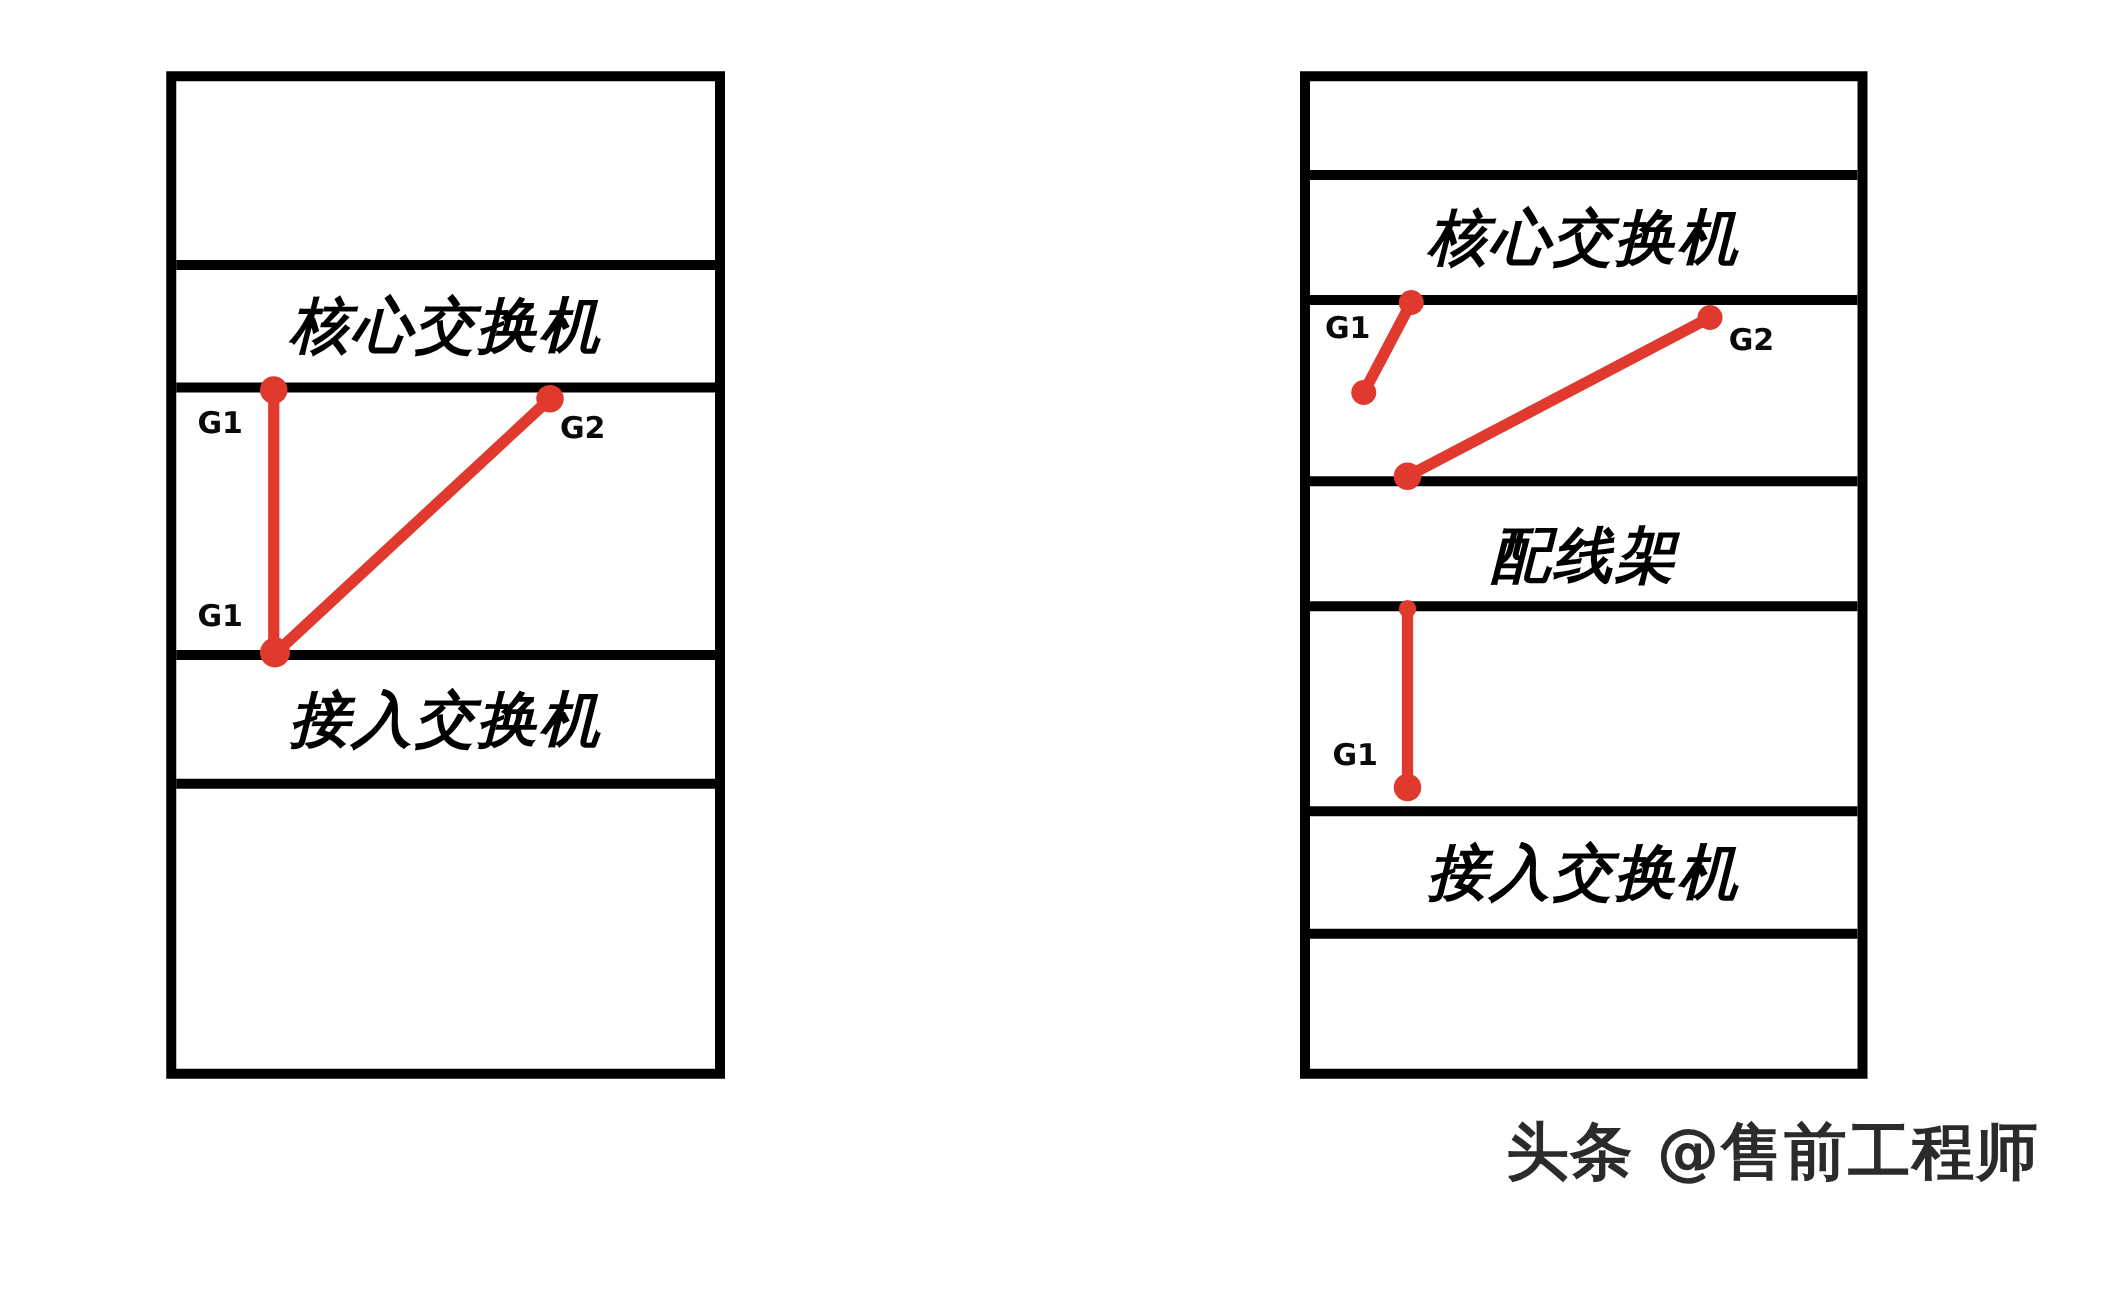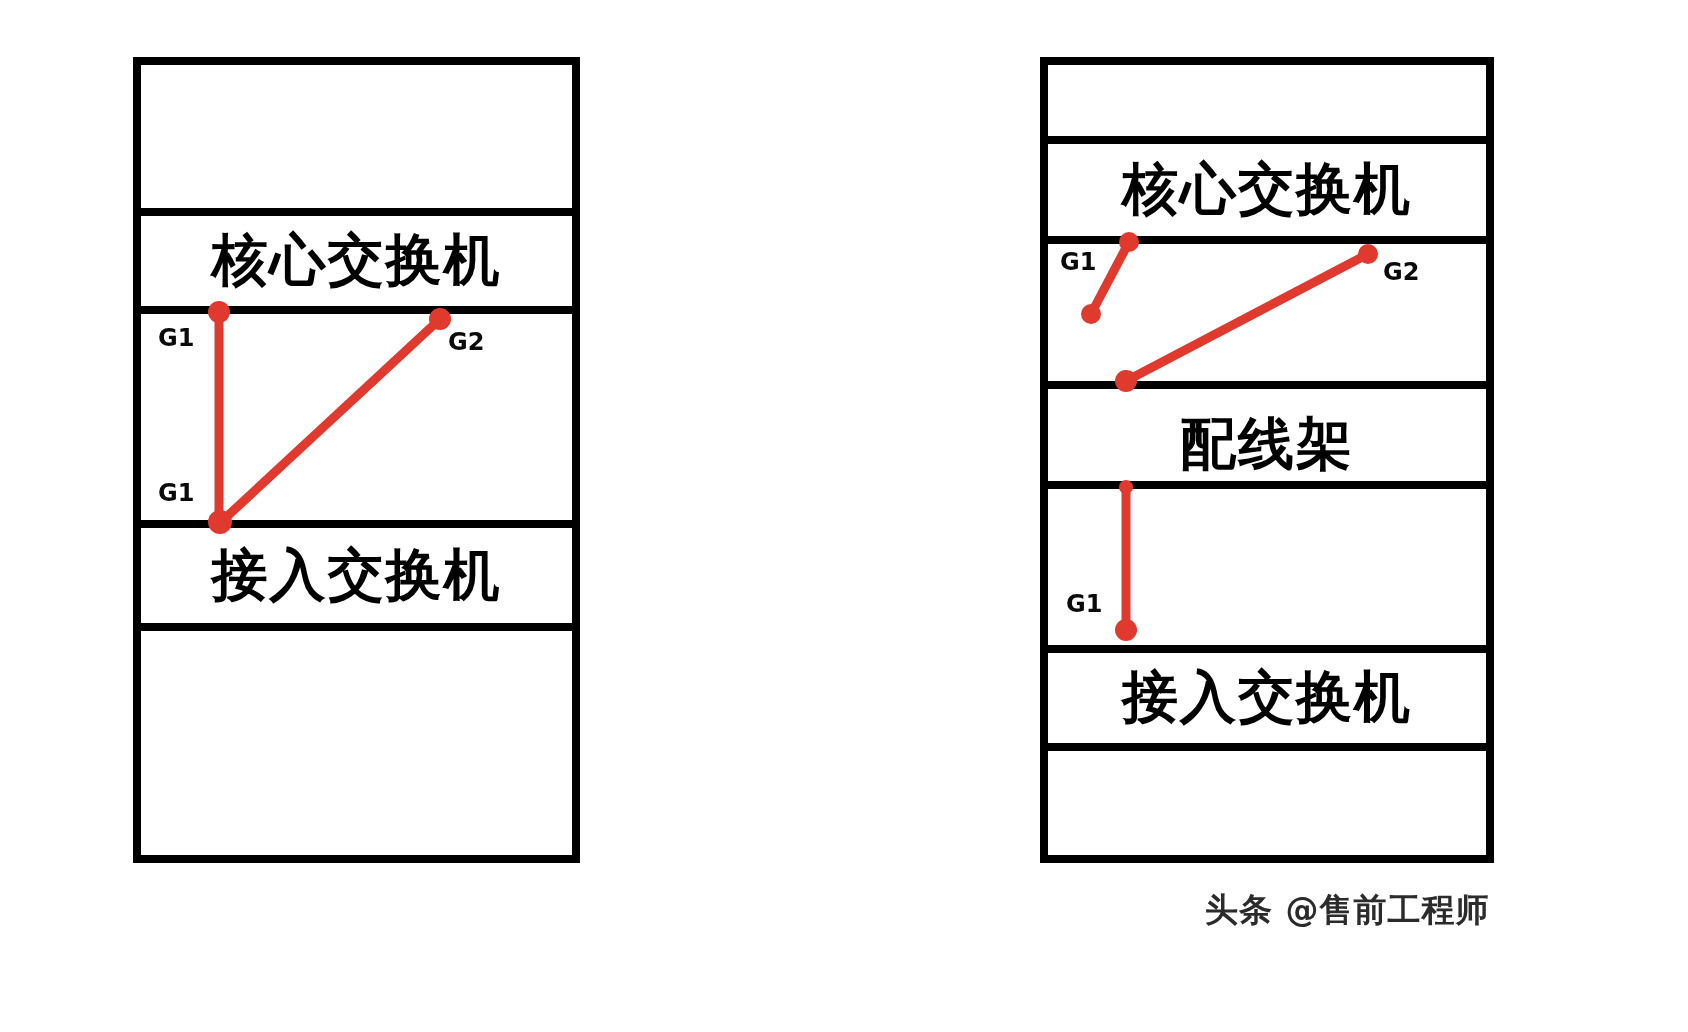--- a/index.html
+++ b/index.html
@@ -28,25 +28,26 @@
     height: 8px;
     background: #000000;
   }
 
   .section-label {
     position: absolute;
     left: 0; right: 0;
     display: flex;
     align-items: center;
     justify-content: center;
-    font-size: 56px;
+    font-size: 48px;
     font-weight: bold;
     color: #000000;
     letter-spacing: 2px;
     white-space: nowrap;
+    font-style: italic;
   }
 
   .cables {
     position: absolute;
     left: 0; top: 0;
     width: 1688px; height: 1032px;
     pointer-events: none;
   }
 
   .port-label {
@@ -55,21 +56,21 @@
     font-weight: bold;
     color: #0a0a0a;
     white-space: nowrap;
   }
 
   .watermark {
     position: absolute;
     left: 1205px;
     top: 888px;
     width: 470px;
-    font-size: 33px;
+    font-size: 50px;
     font-weight: 600;
     color: #2b2b2b;
     letter-spacing: 1px;
     white-space: nowrap;
   }
 </style>
 </head>
 <body>
 
 <div class="canvas">

